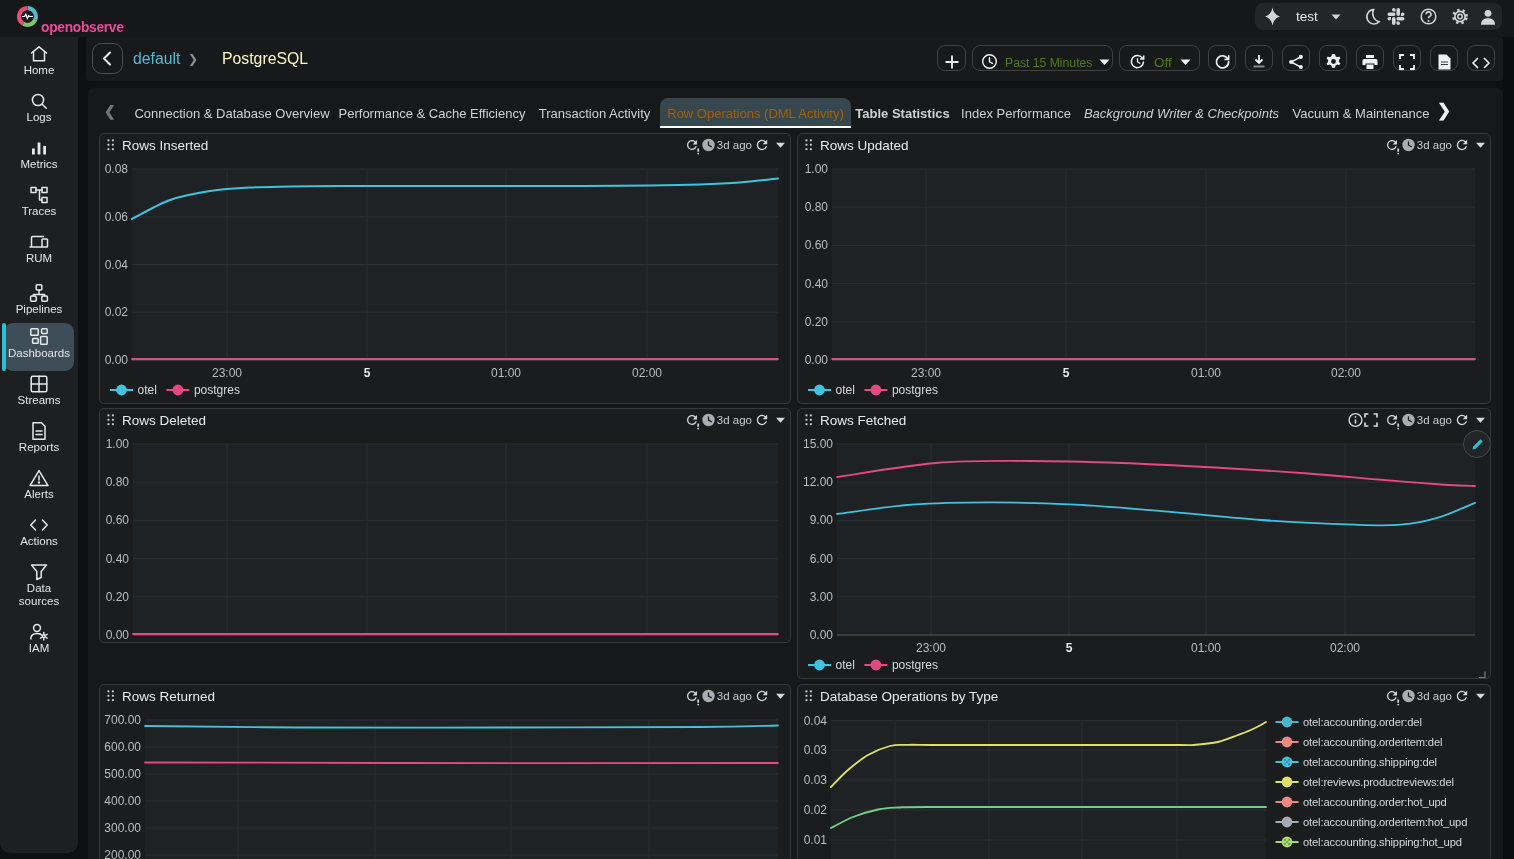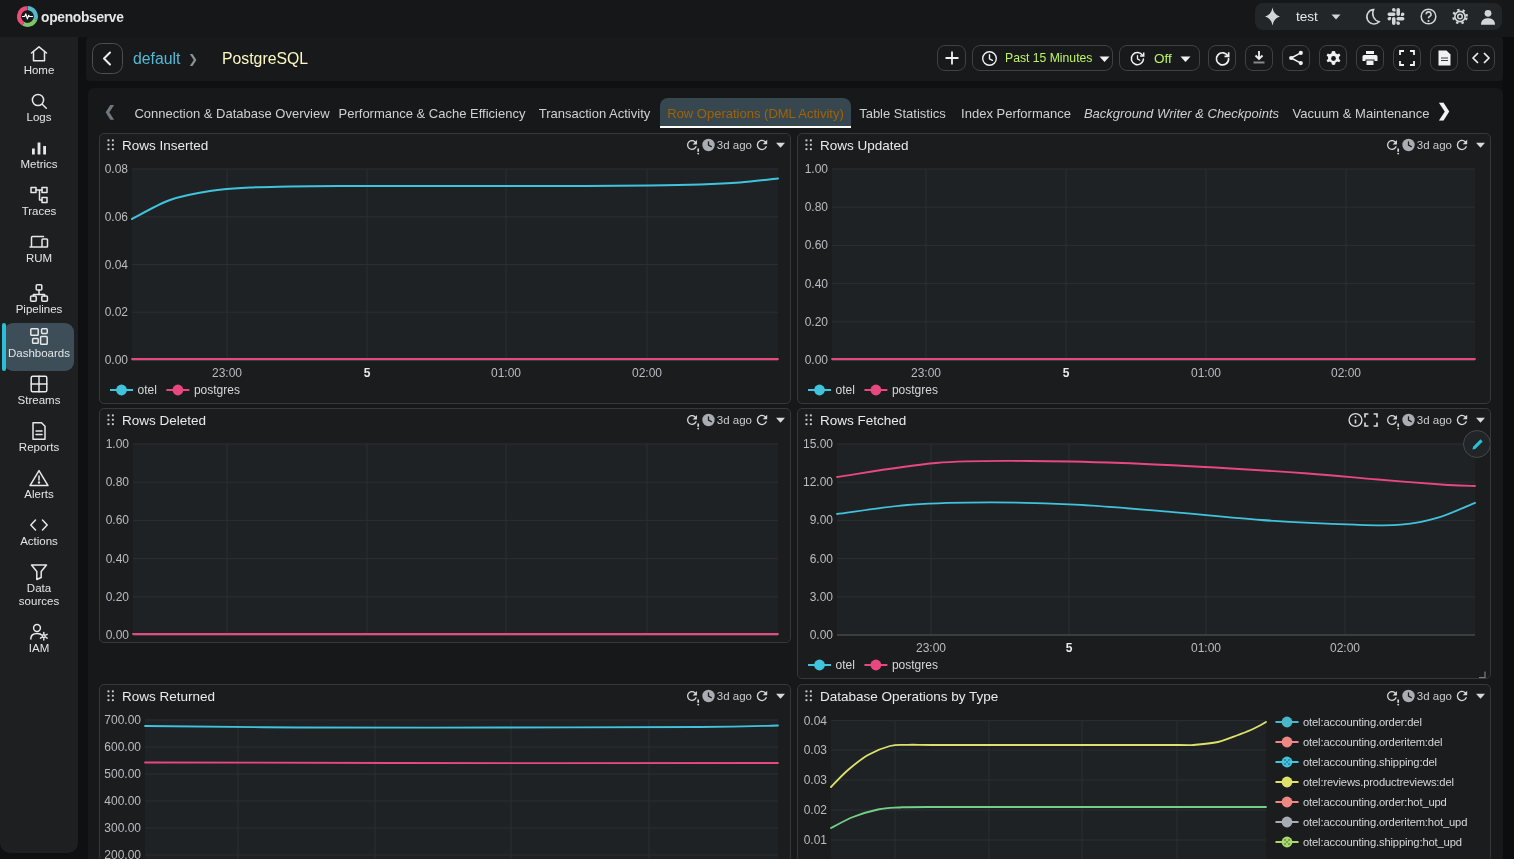--- a/index.html
+++ b/index.html
@@ -8,35 +8,35 @@
 #sidebar{position:absolute;left:0;top:37px;width:78px;height:816px;background:#1d1f21;border-radius:0 0 10px 10px}
 #toolbar{position:absolute;left:86px;top:37px;width:1417px;height:44px;background:#17191b;border-radius:4px}
 #content{position:absolute;left:88px;top:88px;width:1415px;height:771px;background:#161819;border-radius:6px 6px 0 0}
 #gutter{position:absolute;left:1503px;top:37px;width:11px;height:822px;background:#0c0d0e}
 .panel{position:absolute;background:#1a1c1e;border:1px solid #35393c;border-radius:5px;overflow:hidden}
 .phead{display:block}
 .pbody{display:block}
 .sitem{position:absolute;left:0;width:78px;text-align:center;color:#e3e5e7;font-size:11.5px}
 .sitem svg{display:block;margin:2px auto 0}
 .sitem span{display:block;margin-top:-1px;line-height:13px}
-.tbtn{position:absolute;border:1px solid #3e4245;border-radius:8px;display:flex;align-items:center;justify-content:center;color:#bef264;white-space:nowrap}
+.tbtn{position:absolute;border:1px solid #3e4245;border-radius:8px;display:flex;align-items:flex-end;justify-content:center;color:#4d7c0f;white-space:nowrap}
 .tbtn svg,.tbtn span{flex-shrink:0}
 .tabtxt{position:absolute;transform:translateX(-50%);white-space:nowrap;font-size:13px;color:#ced1d4;top:106px}
 </style></head><body>
 <div id="topbar">
     <svg class="abs" style="left:17px;top:6px" width="21" height="21" viewBox="0 0 21 21">
 <g fill="none" stroke-width="4.4">
 <path d="M10.5,2.2 A8.3 8.3 0 0 1 18.2,13.4" stroke="#56b7c9"></path>
 <path d="M18.2,13.4 A8.3 8.3 0 0 1 6.3,17.6" stroke="#7ec46a"></path>
 <path d="M6.3,17.6 A8.3 8.3 0 0 1 10.0,2.2" stroke="#e94e77"></path>
 </g>
       <circle cx="10.5" cy="10.5" r="6.2" fill="#17191a"></circle>
 <path d="M5.5,10.5 h2.2 l1.1,-2.6 1.6,5 1.3,-3.6 0.9,1.2 h2.9" stroke="#fff" stroke-width="1.2" fill="none" stroke-linejoin="round" stroke-linecap="round"></path>
 </svg>
-<div class="abs" style="left:41px;top:10px;color:#e5e5e5;font-size:13.8px;font-weight:bold;letter-spacing:-0.3px">openobserve</div>
+<div class="abs" style="left:41px;top:20px;color:#ec4899;font-size:13.8px;font-weight:bold;letter-spacing:-0.3px">openobserve</div>
 <div class="abs" style="left:1255px;top:3px;width:247px;height:27px;background:#232628;border-radius:8px"></div>
 <svg class="abs" style="left:1255px;top:3px" width="247" height="27" viewBox="0 0 247 27">
 <g fill="#d3d6d9">
 <path d="M17.5,4.5 Q18.5,11.5 25,13.5 Q18.5,15.5 17.5,22.5 Q16.5,15.5 10,13.5 Q16.5,11.5 17.5,4.5Z"></path>
 <path d="M76.5,11.5 l4.5,5 4.5,-5 Z"></path>
 </g>
 <path d="M118.6,6.6 a7.2 7.2 0 1 0 5.6,12.2 a8.6 8.6 0 0 1 -5.6,-12.2 Z" fill="none" stroke="#d3d6d9" stroke-width="1.5"></path>
 <g fill="#d3d6d9" transform="translate(132.5,5) scale(0.708)">
 <path d="M5.042 15.165a2.528 2.528 0 0 1-2.52 2.523A2.528 2.528 0 0 1 0 15.165a2.527 2.527 0 0 1 2.522-2.52h2.52v2.52zM6.313 15.165a2.527 2.527 0 0 1 2.521-2.52 2.527 2.527 0 0 1 2.521 2.52v6.313A2.528 2.528 0 0 1 8.834 24a2.528 2.528 0 0 1-2.521-2.522v-6.313z"></path>
 <path d="M8.834 5.042a2.528 2.528 0 0 1-2.521-2.52A2.528 2.528 0 0 1 8.834 0a2.528 2.528 0 0 1 2.521 2.522v2.52H8.834zM8.834 6.313a2.528 2.528 0 0 1 2.521 2.521 2.528 2.528 0 0 1-2.521 2.521H2.522A2.528 2.528 0 0 1 0 8.834a2.528 2.528 0 0 1 2.522-2.521h6.312z"></path>
@@ -251,21 +251,21 @@
     </svg>
   </div>
 <div id="content"></div>
 <div class="abs" style="left:104px;top:103px;color:#6f787c;font-size:14px;font-weight:bold">❮</div>
 <div class="abs" style="left:660px;top:98px;width:191px;height:29px;background:#37474f;border-radius:8px 8px 0 0"></div>
 <div class="abs" style="left:660px;top:125.5px;width:191px;height:2.5px;background:#fff"></div>
 <div class="tabtxt" style="left:232px;">Connection &amp; Database Overview</div>
 <div class="tabtxt" style="left:432px;">Performance &amp; Cache Efficiency</div>
 <div class="tabtxt" style="left:594.5px;">Transaction Activity</div>
 <div class="tabtxt" style="left:755.5px;color:#a16207">Row Operations (DML Activity)</div>
-<div class="tabtxt" style="left:902.5px;">Table Statistics</div>
+<div class="tabtxt" style="left:902.5px;font-weight:bold;">Table Statistics</div>
 <div class="tabtxt" style="left:1016px;">Index Performance</div>
 <div class="tabtxt" style="left:1181.5px;font-style:italic;">Background Writer &amp; Checkpoints</div>
 <div class="tabtxt" style="left:1361px;">Vacuum &amp; Maintenance</div>
 <div class="abs" style="left:1437px;top:100px;color:#f2f3f4;font-size:17px;font-weight:bold">❯</div>
 <div class="panel" style="left:99px;top:133px;width:692px;height:271px">
     <svg class="phead" width="692" height="22" viewBox="0 0 692 22">
       <rect x="7.5" y="5.4" width="1.9" height="1.9" fill="#cfd3d6"></rect>
       <rect x="11.9" y="5.4" width="1.9" height="1.9" fill="#cfd3d6"></rect>
       <rect x="7.5" y="9.8" width="1.9" height="1.9" fill="#cfd3d6"></rect>
       <rect x="11.9" y="9.8" width="1.9" height="1.9" fill="#cfd3d6"></rect>

